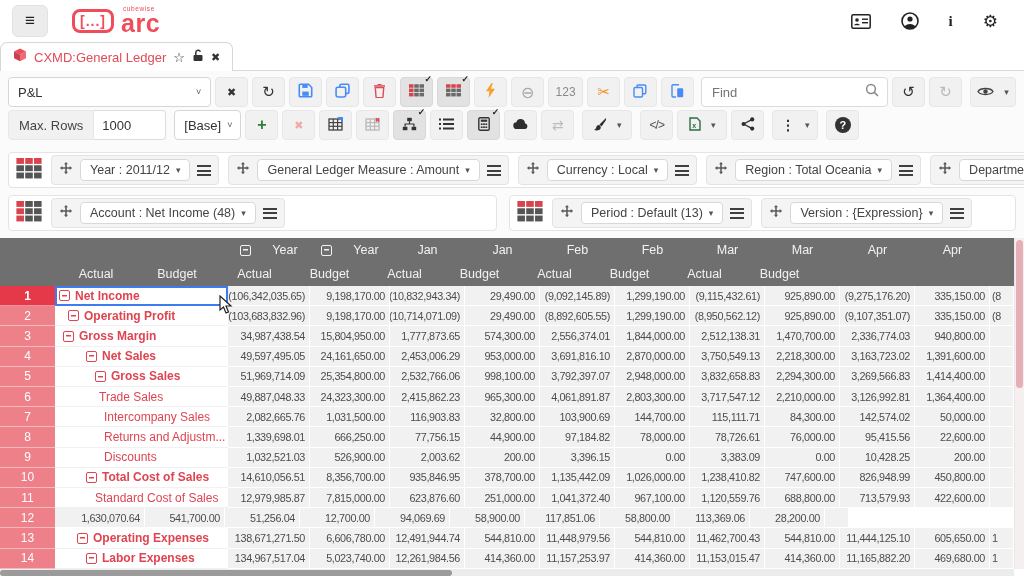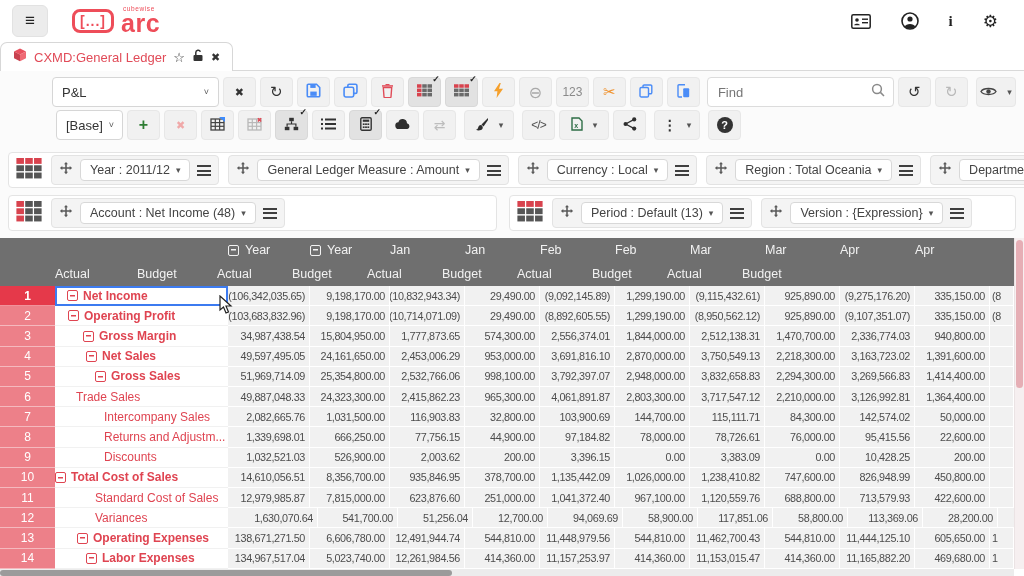--- a/index.html
+++ b/index.html
@@ -22,21 +22,21 @@
   
   .tabbar{height:28px;flex:0 0 28px;display:flex;align-items:flex-end;border-bottom:1px solid #d9d9d9;background:#fff;padding-left:0;}
   .tab{display:flex;align-items:center;gap:7px;height:28px;padding:0 12px;border:1px solid #d7d7d7;border-bottom:none;border-radius:7px 7px 0 0;background:#fff;margin-bottom:-1px;cursor:pointer;}
   .tab-title{color:#e14b58;font-size:13px;white-space:nowrap;}
   .tab .mini{font-size:13px;color:#333;}
 
   
   .content{flex:1;background:#fbfbfb;display:flex;flex-direction:column;overflow:hidden;}
 
   
-  .trow{display:flex;align-items:center;gap:4px;padding:0 8px;margin-left:44px;}
+  .trow{display:flex;align-items:center;gap:4px;padding:0 8px;}
   .trow.r1{margin-top:6px;}
   .trow.r2{margin-top:3px;}
   .tbtn{height:30px;min-width:33px;background:#f1f1f1;border:1px solid #e7e7e7;border-radius:4px;display:flex;align-items:center;justify-content:center;gap:4px;font-size:13px;color:#333;position:relative;padding:0 7px;box-sizing:border-box;cursor:pointer;}
   .tbtn.active{background:#e2e2e2;border-color:#d8d8d8;}
   .tbtn.chk::after{content:"✓";position:absolute;top:-4px;right:0px;font-size:9px;font-weight:bold;color:#222;}
   .tbtn.dim{color:#b9b9b9;}
   .blue{color:#4a8cf7;}
   .orange{color:#f0922e;}
   .green{color:#2e7d33;}
   .pink{color:#f0a9a9;}
@@ -56,21 +56,21 @@
   .frow.f2{margin-top:7px;}
   .fpanel{background:#fff;border:1px solid #e4e4e4;border-radius:4px;display:flex;align-items:center;gap:9px;padding:0 7px;height:36px;box-sizing:border-box;}
   .fpanel.grow1{flex:1;}
   .fpanel.left2{width:489px;flex:0 0 489px;}
   .chip{background:#f4f4f4;border:1px solid #e3e3e3;border-radius:4px;display:flex;align-items:center;gap:7px;padding:3px 7px;cursor:pointer;}
   .pill{background:#fff;border:1px solid #d8d8d8;border-radius:4px;padding:3px 9px;font-size:12.5px;color:#444;display:flex;align-items:center;white-space:nowrap;}
 
   
   .grid{position:relative;margin-top:7px;width:1024px;height:339px;flex:0 0 339px;background:#fff;overflow:hidden;}
   .hrow{display:flex;height:24px;background:#6f6f6f;color:#f2f2f2;font-size:12.5px;width:1014px;}
-  .hcell{display:flex;align-items:center;gap:5px;box-sizing:border-box;flex:0 0 auto;cursor:pointer;}
+  .hcell{display:flex;align-items:center;justify-content:center;gap:20px;box-sizing:border-box;flex:0 0 auto;cursor:pointer;}
   .hcell.acct{background:#585858;font-weight:bold;font-size:13px;}
   .gbody{height:283px;overflow:hidden;width:1014px;}
   .grow{display:flex;height:20.214px;}
   .rnum{width:55px;flex:0 0 55px;background:#ed8089;color:#fff;display:flex;align-items:center;justify-content:center;font-size:12px;border-bottom:1px solid rgba(255,255,255,.45);box-sizing:border-box;cursor:pointer;}
   .rnum.sel{background:#e5394a;font-weight:bold;}
   .acell{width:173px;flex:0 0 173px;background:#fff;color:#df4451;display:flex;align-items:center;gap:4px;box-sizing:border-box;border-bottom:1px solid #f1f1f1;position:relative;font-size:12px;cursor:pointer;}
   .acell.selected{outline:2px solid #3c7bf0;outline-offset:-2px;z-index:2;}
   .aname{white-space:nowrap;overflow:hidden;}
   .aname.b{font-weight:bold;}
   .vcell{background:#f1f1f1;color:#4c4c4c;display:flex;align-items:center;justify-content:flex-end;padding:0 4px 0 2px;box-sizing:border-box;border-right:1px solid #fff;border-bottom:1px solid #fff;white-space:nowrap;overflow:hidden;font-size:10.8px;letter-spacing:-0.35px;flex:0 0 auto;cursor:pointer;}
@@ -251,20 +251,24 @@
       <div class="tbtn" style="width:48px">
         <span><svg width="17" height="11" viewBox="0 0 17 11">
               <path d="M1 5.5 C3.5 1.5 13.5 1.5 16 5.5 C13.5 9.5 3.5 9.5 1 5.5 Z" fill="none" stroke="#444" stroke-width="1.4"></path>
               <circle cx="8.5" cy="5.5" r="2.2" fill="#444"></circle>
             </svg></span>
         <span class="caret">▾</span>
       </div>
     </div>
 
     <div class="trow r2">
+      <div style="display:flex">
+        <div class="label-box">Max. Rows</div>
+        <input class="mrows-input" value="1000" style="">
+      </div>
       <div class="select" style="width:67px;margin-left:4px">
         <span>[Base]</span>
         <span class="caret">˅</span>
       </div>
       <div class="tbtn">
           <span class="green" style="font-weight:bold;font-size:16px">+</span>
         </div>
       <div class="tbtn">
           <span class="pink" style="font-size:11px">✖</span>
         </div>
@@ -568,21 +572,21 @@
             <span>Actual</span>
           </div>
           <div class="hcell" style="width:75px">
             <span>Budget</span>
           </div>
           <div class="hcell" style="width:24px"></div>
         </div>
       <div class="gbody">
           <div class="grow">
             <div class="rnum sel">1</div>
-            <div class="acell selected" style="padding-left:12px">
+            <div class="acell selected" style="padding-left:4px">
               <span class="colx"></span>
               <span class="aname b">Net Income</span>
             </div>
             <div class="vcell" style="width:82px">(106,342,035.65)</div>
             <div class="vcell" style="width:80px">9,198,170.00</div>
             <div class="vcell" style="width:75px">(10,832,943.34)</div>
             <div class="vcell" style="width:75px">29,490.00</div>
             <div class="vcell" style="width:75px">(9,092,145.89)</div>
             <div class="vcell" style="width:75px">1,299,190.00</div>
             <div class="vcell" style="width:75px">(9,115,432.61)</div>
@@ -604,21 +608,21 @@
             <div class="vcell" style="width:75px">(8,892,605.55)</div>
             <div class="vcell" style="width:75px">1,299,190.00</div>
             <div class="vcell" style="width:75px">(8,950,562.12)</div>
             <div class="vcell" style="width:75px">925,890.00</div>
             <div class="vcell" style="width:75px">(9,107,351.07)</div>
             <div class="vcell" style="width:75px">335,150.00</div>
             <div class="vcell partial" style="width:24px">(8</div>
           </div>
           <div class="grow">
             <div class="rnum">3</div>
-            <div class="acell" style="padding-left:28px">
+            <div class="acell" style="padding-left:8px">
               <span class="colx"></span>
               <span class="aname b">Gross Margin</span>
             </div>
             <div class="vcell" style="width:82px">34,987,438.54</div>
             <div class="vcell" style="width:80px">15,804,950.00</div>
             <div class="vcell" style="width:75px">1,777,873.65</div>
             <div class="vcell" style="width:75px">574,300.00</div>
             <div class="vcell" style="width:75px">2,556,374.01</div>
             <div class="vcell" style="width:75px">1,844,000.00</div>
             <div class="vcell" style="width:75px">2,512,138.31</div>
@@ -658,21 +662,21 @@
             <div class="vcell" style="width:75px">3,792,397.07</div>
             <div class="vcell" style="width:75px">2,948,000.00</div>
             <div class="vcell" style="width:75px">3,832,658.83</div>
             <div class="vcell" style="width:75px">2,294,300.00</div>
             <div class="vcell" style="width:75px">3,269,566.83</div>
             <div class="vcell" style="width:75px">1,414,400.00</div>
             <div class="vcell partial" style="width:24px"></div>
           </div>
           <div class="grow">
             <div class="rnum">6</div>
-            <div class="acell" style="padding-left:21px">
+            <div class="acell" style="padding-left:44px">
               <span class="aname">Trade Sales</span>
             </div>
             <div class="vcell" style="width:82px">49,887,048.33</div>
             <div class="vcell" style="width:80px">24,323,300.00</div>
             <div class="vcell" style="width:75px">2,415,862.23</div>
             <div class="vcell" style="width:75px">965,300.00</div>
             <div class="vcell" style="width:75px">4,061,891.87</div>
             <div class="vcell" style="width:75px">2,803,300.00</div>
             <div class="vcell" style="width:75px">3,717,547.12</div>
             <div class="vcell" style="width:75px">2,210,000.00</div>
@@ -726,21 +730,21 @@
             <div class="vcell" style="width:75px">3,396.15</div>
             <div class="vcell" style="width:75px">0.00</div>
             <div class="vcell" style="width:75px">3,383.09</div>
             <div class="vcell" style="width:75px">0.00</div>
             <div class="vcell" style="width:75px">10,428.25</div>
             <div class="vcell" style="width:75px">200.00</div>
             <div class="vcell partial" style="width:24px"></div>
           </div>
           <div class="grow">
             <div class="rnum">10</div>
-            <div class="acell" style="">
+            <div class="acell" style="padding-left:31px">
               <span class="colx"></span>
               <span class="aname b">Total Cost of Sales</span>
             </div>
             <div class="vcell" style="width:82px">14,610,056.51</div>
             <div class="vcell" style="width:80px">8,356,700.00</div>
             <div class="vcell" style="width:75px">935,846.95</div>
             <div class="vcell" style="width:75px">378,700.00</div>
             <div class="vcell" style="width:75px">1,135,442.09</div>
             <div class="vcell" style="width:75px">1,026,000.00</div>
             <div class="vcell" style="width:75px">1,238,410.82</div>
@@ -761,23 +765,20 @@
             <div class="vcell" style="width:75px">1,041,372.40</div>
             <div class="vcell" style="width:75px">967,100.00</div>
             <div class="vcell" style="width:75px">1,120,559.76</div>
             <div class="vcell" style="width:75px">688,800.00</div>
             <div class="vcell" style="width:75px">713,579.93</div>
             <div class="vcell" style="width:75px">422,600.00</div>
             <div class="vcell partial" style="width:24px"></div>
           </div>
           <div class="grow">
             <div class="rnum">12</div>
-            <div class="acell" style="padding-left:40px">
-              <span class="aname">Variances</span>
-            </div>
             <div class="vcell" style="width:90px">1,630,070.64</div>
             <div class="vcell" style="width:80px">541,700.00</div>
             <div class="vcell" style="width:75px">51,256.04</div>
             <div class="vcell" style="width:75px">12,700.00</div>
             <div class="vcell" style="width:75px">94,069.69</div>
             <div class="vcell" style="width:75px">58,900.00</div>
             <div class="vcell" style="width:75px">117,851.06</div>
             <div class="vcell" style="width:75px">58,800.00</div>
             <div class="vcell" style="width:75px">113,369.06</div>
             <div class="vcell" style="width:75px">28,200.00</div>

